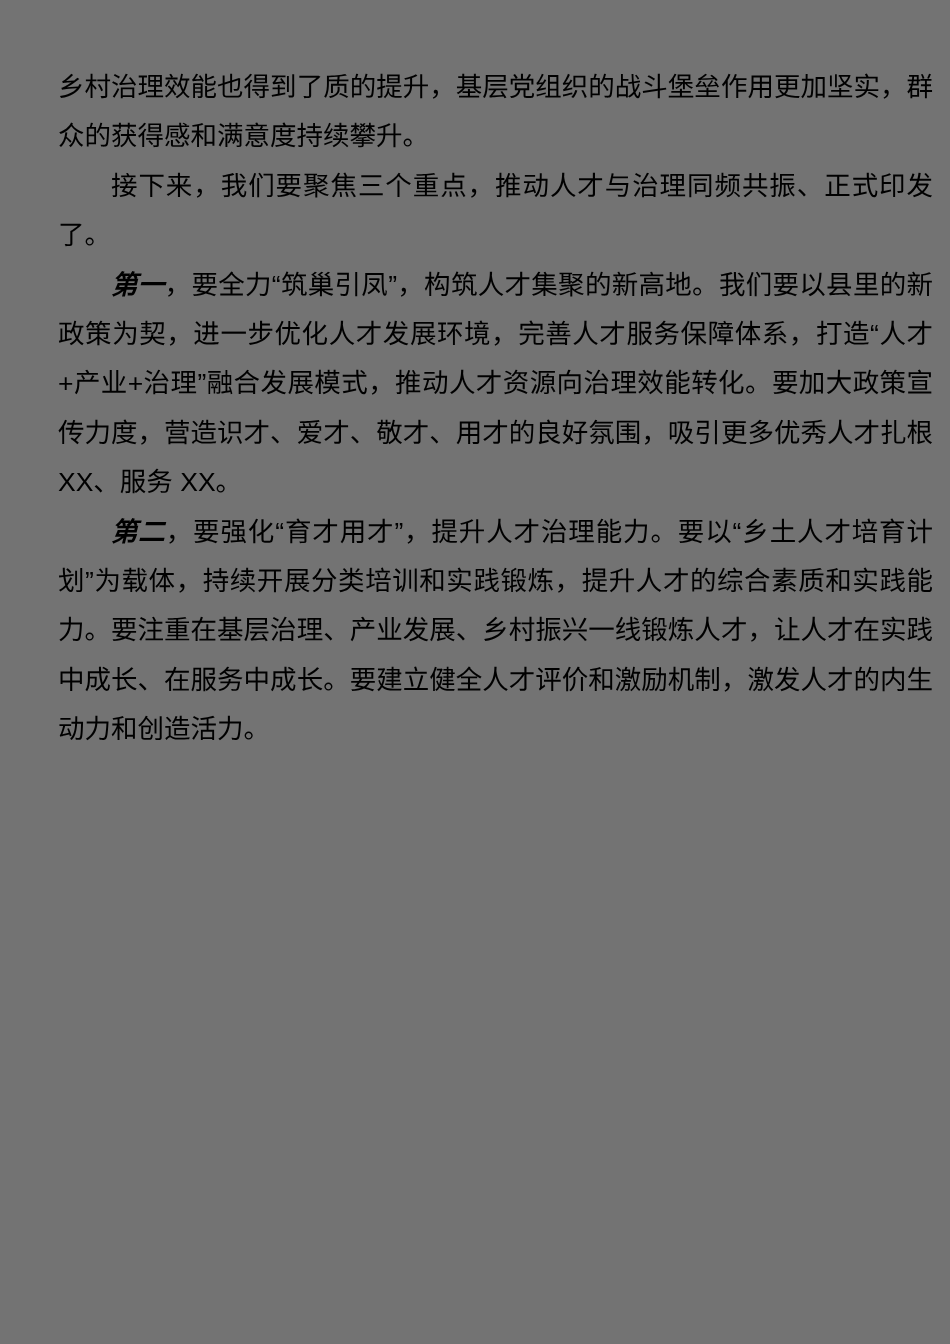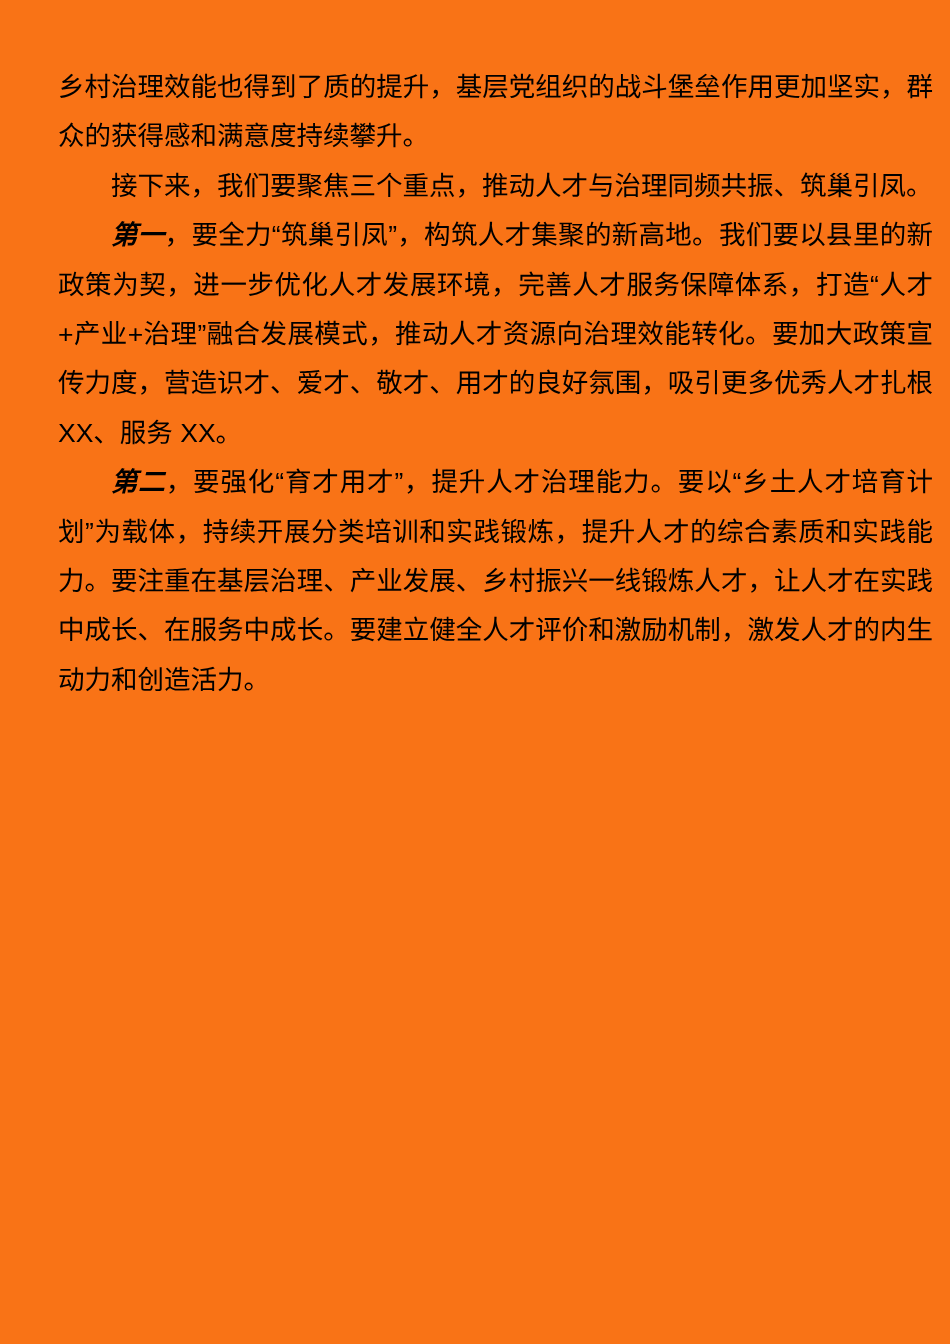--- a/index.html
+++ b/index.html
@@ -9,21 +9,21 @@
   body {
     width: 950px;
     height: 1344px;
     background: #ffffff;
     overflow: hidden;
   }
   .doc-page {
     box-sizing: border-box;
     width: 950px;
     height: 1344px;
-    background: #f97316;
+    background: #737373;
   }
   .doc-body {
     width: 875px;
     margin: 0 0 0 58px;
     padding-top: 63px;
   }
   p.doc-paragraph {
     font-family: "Liberation Sans", "DejaVu Sans", sans-serif;
     font-size: 26.5px;
     line-height: 49.4px;
@@ -39,17 +39,17 @@
     font-weight: 700;
     font-style: italic;
   }
 </style>
 </head>
 <body>
 
 <div class="doc-page">
   <div class="doc-body" id="doc-body">
       <p class="doc-paragraph">乡村治理效能也得到了质的提升，基层党组织的战斗堡垒作用更加坚实，群众的获得感和满意度持续攀升。</p>
-      <p class="doc-paragraph indent">接下来，我们要聚焦三个重点，推动人才与治理同频共振、筑巢引凤。</p>
+      <p class="doc-paragraph indent">接下来，我们要聚焦三个重点，推动人才与治理同频共振、正式印发了。</p>
       <p class="doc-paragraph indent"><strong class="paragraph-lead">第一</strong>，要全力“筑巢引凤”，构筑人才集聚的新高地。我们要以县里的新政策为契，进一步优化人才发展环境，完善人才服务保障体系，打造“人才+产业+治理”融合发展模式，推动人才资源向治理效能转化。要加大政策宣传力度，营造识才、爱才、敬才、用才的良好氛围，吸引更多优秀人才扎根 XX、服务 XX。</p>
       <p class="doc-paragraph indent"><strong class="paragraph-lead">第二</strong>，要强化“育才用才”，提升人才治理能力。要以“乡土人才培育计划”为载体，持续开展分类培训和实践锻炼，提升人才的综合素质和实践能力。要注重在基层治理、产业发展、乡村振兴一线锻炼人才，让人才在实践中成长、在服务中成长。要建立健全人才评价和激励机制，激发人才的内生动力和创造活力。</p>
     </div>
 </div>
 
 </body></html>

